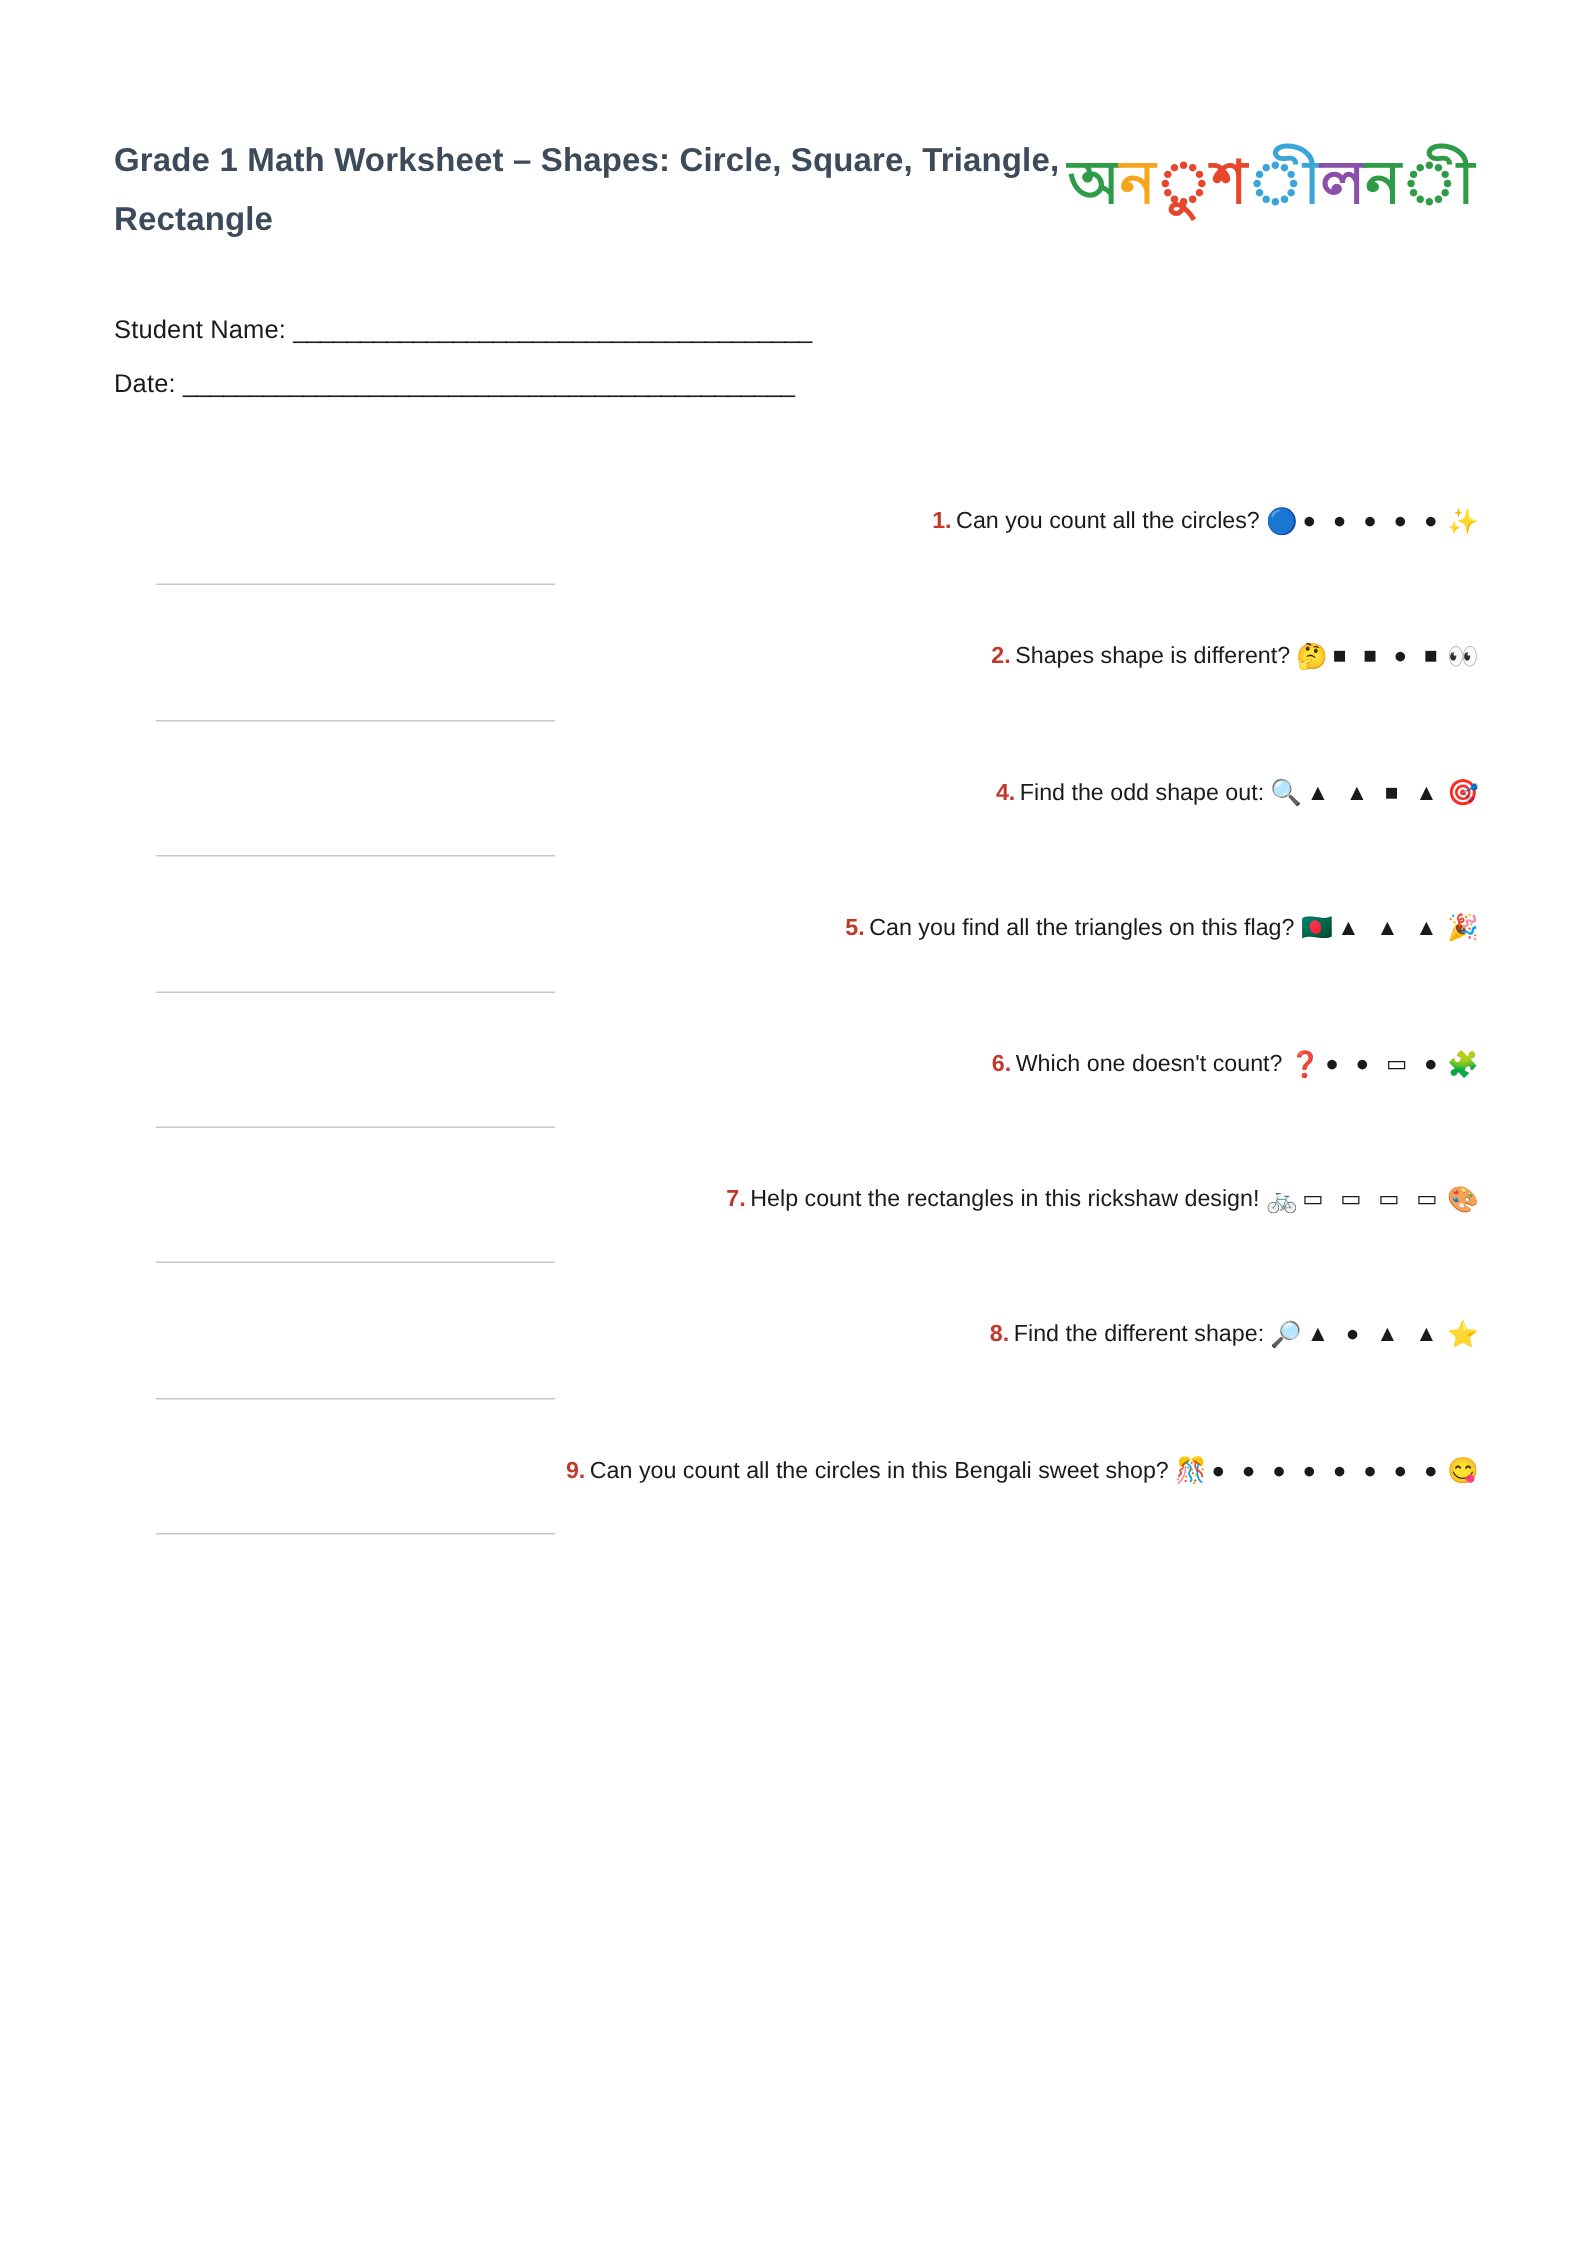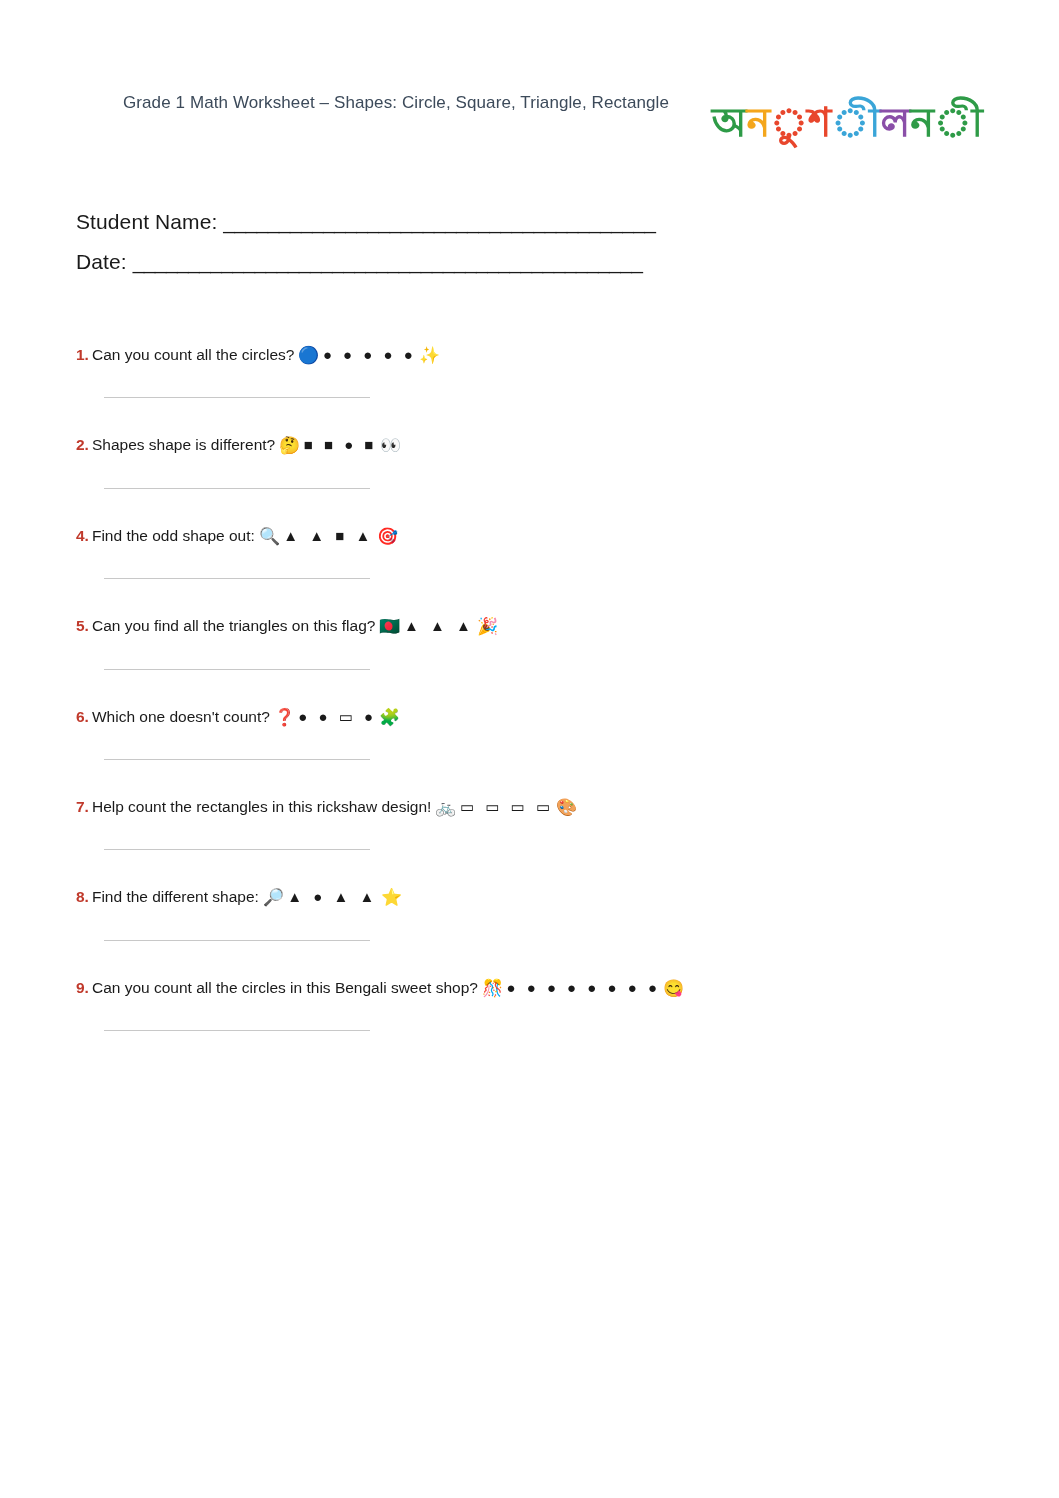--- a/index.html
+++ b/index.html
@@ -32,55 +32,55 @@
     top: 88px;
     width: 910px;
   }
   .title-row {
     position: relative;
     min-height: 100px;
   }
   .title {
     width: 640px;
     margin: 0;
-    font-size: 17px;
-    font-weight: normal;
+    font-size: 22px;
+    font-weight: bold;
     color: #3c4a5a;
     line-height: 1.75;
-    text-align: center;
     letter-spacing: 0.1px;
   }
   .logo {
     position: absolute;
     right: 3px;
     top: 14px;
     font-size: 40px;
     font-weight: bold;
     letter-spacing: 0px;
     line-height: 1;
     white-space: nowrap;
   }
   .logo span { display: inline-block; }
   .fields {
     margin-top: 22px;
   }
   .field-line {
-    font-size: 21px;
+    font-size: 17px;
     color: #1a1a1a;
     margin-bottom: 16px;
     letter-spacing: 0.1px;
   }
   .field-line .rule {
     letter-spacing: -0.6px;
   }
   .questions {
     margin-top: 72px;
   }
   .q-block {
     margin-bottom: 0;
+    text-align: right;
   }
   .q-line {
     font-size: 15.5px;
     color: #1a1a1a;
     line-height: 1.2;
     white-space: nowrap;
   }
   .q-num {
     color: #c0392b;
     font-weight: bold;

